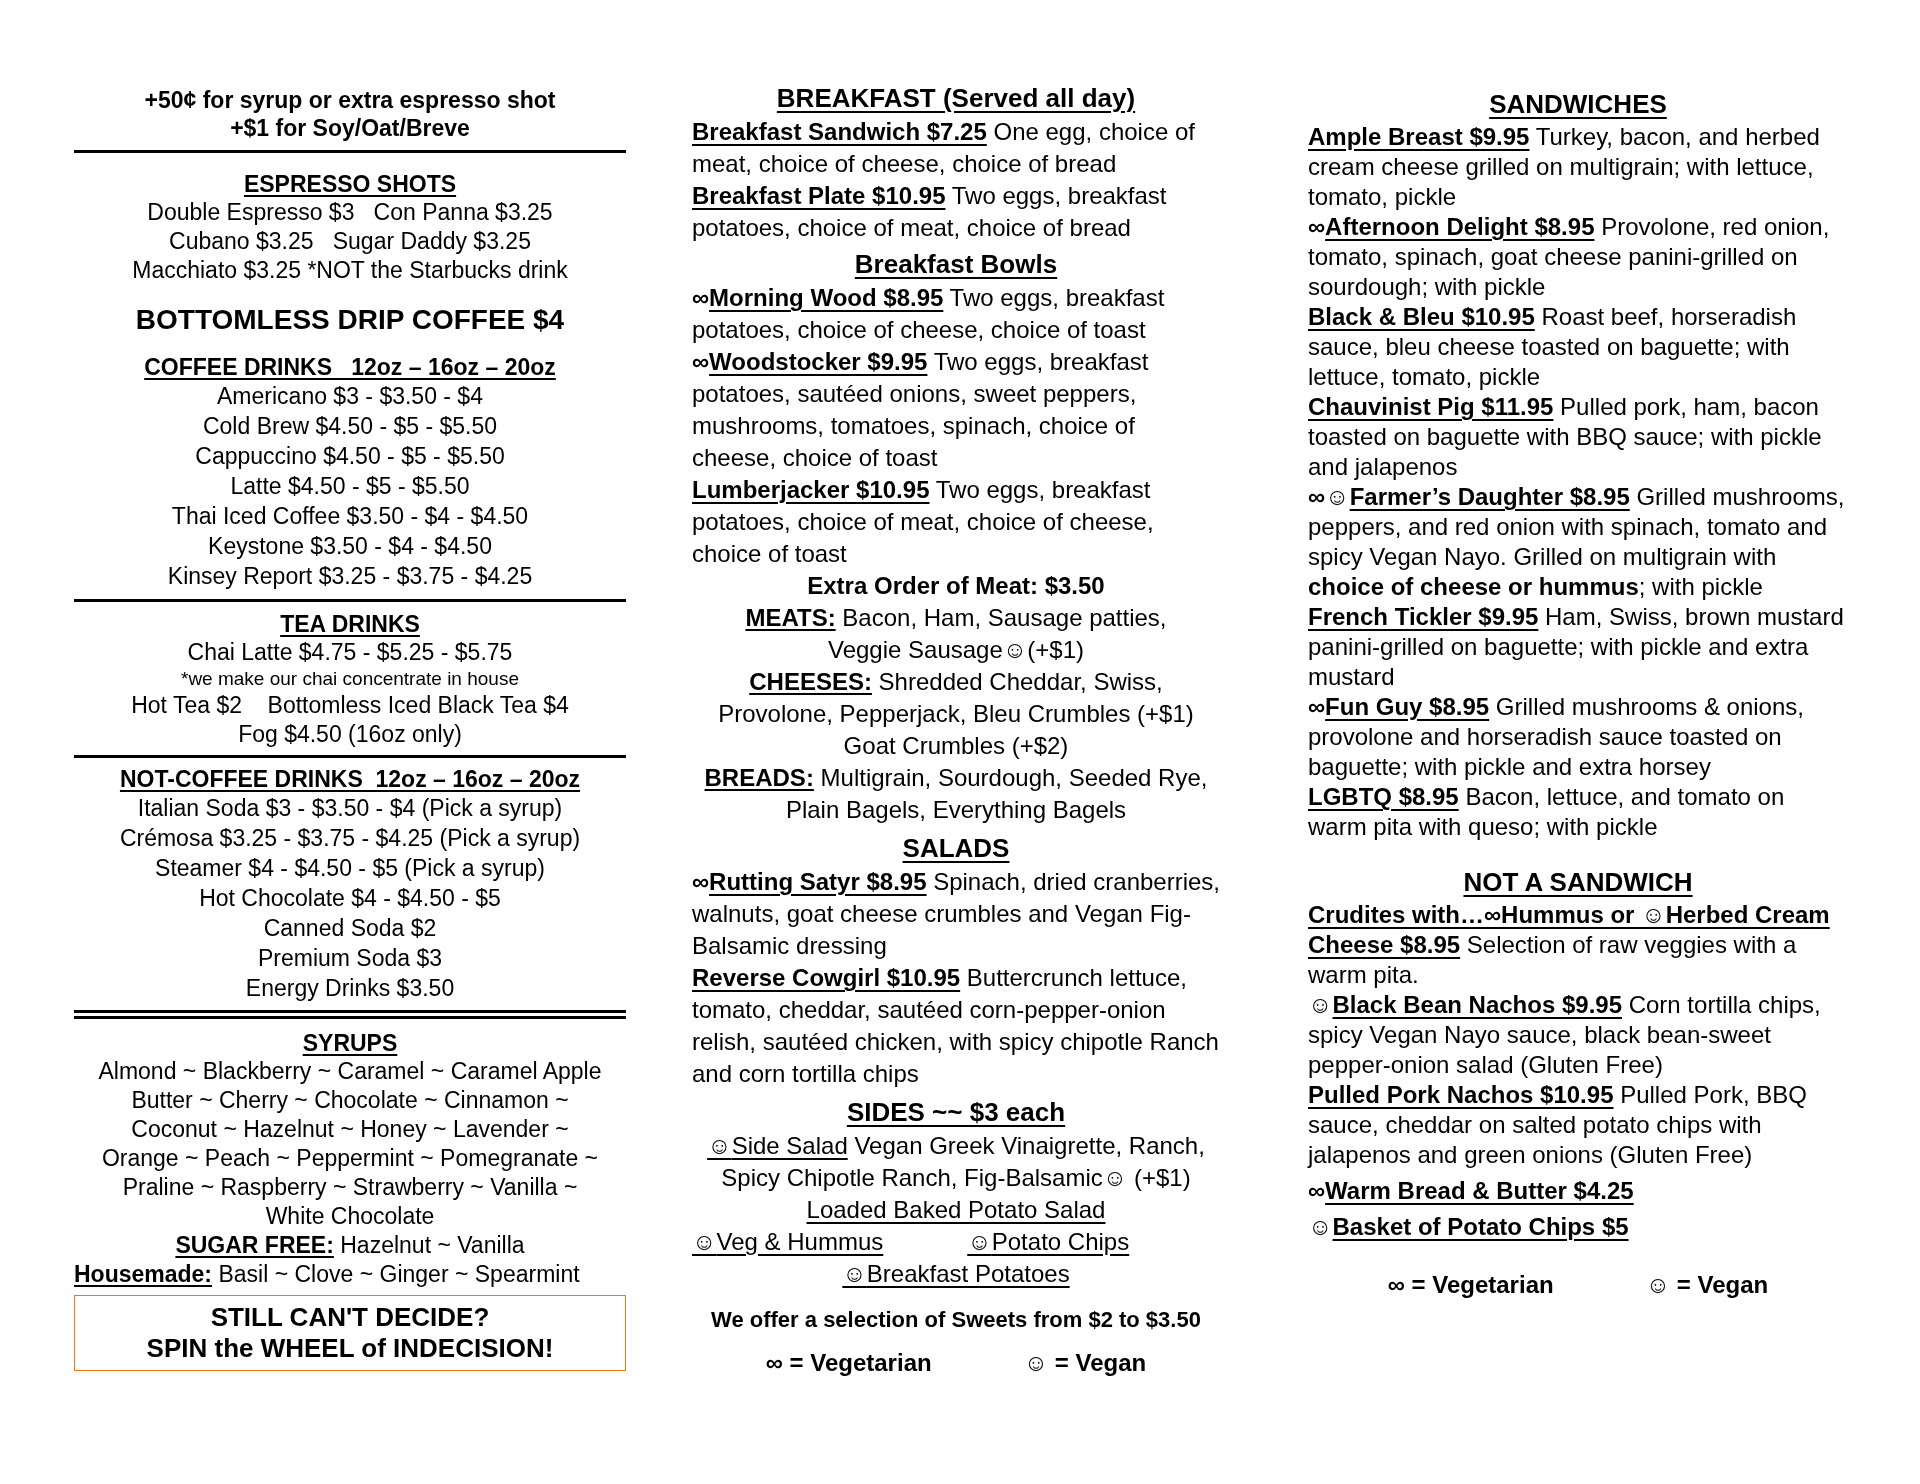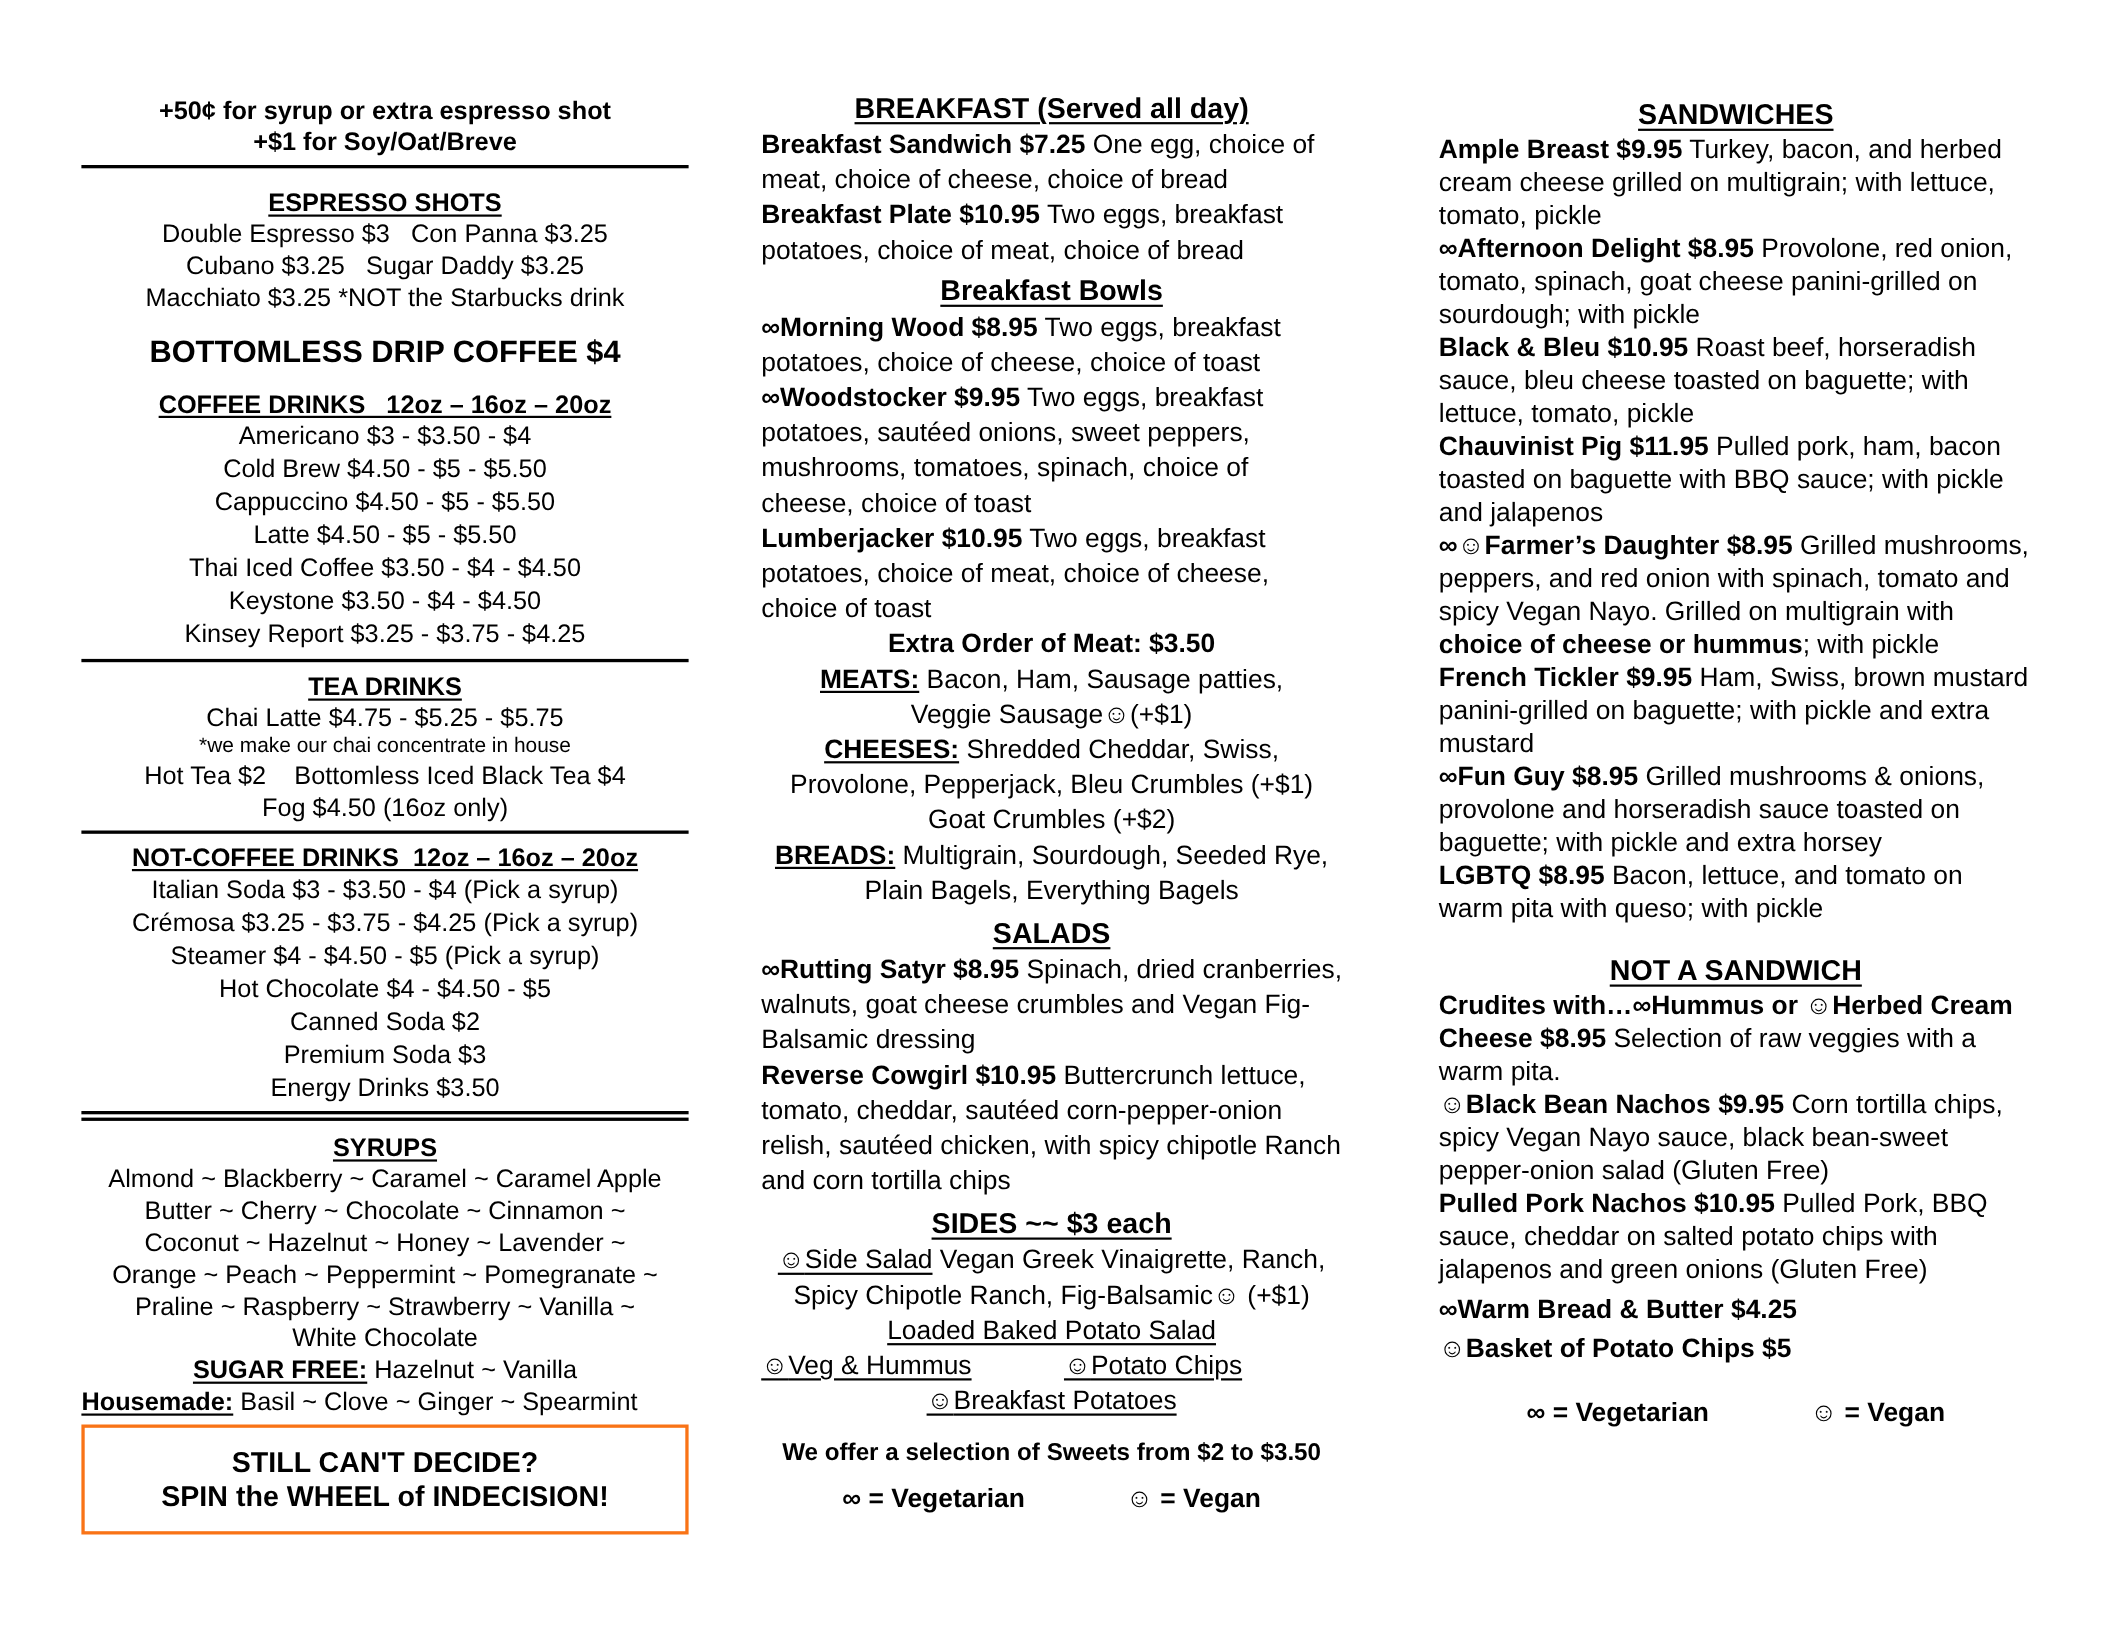--- a/index.html
+++ b/index.html
@@ -18,31 +18,31 @@
   .rule{border:0;border-top:3px solid #000;margin:8px 0 0;}
   .rule-dbl{border:0;border-top:9px double #000;margin:7px 0 0;}
   .l-head{font-weight:bold;font-size:23px;line-height:28px;margin-top:17px;
           text-decoration:underline;text-decoration-thickness:2px;text-underline-offset:3px;
           white-space:pre-wrap;}
   .l-line{font-size:23px;line-height:29px;white-space:pre-wrap;}
   .l-line30{font-size:23px;line-height:30px;white-space:pre-wrap;}
   .drip{font-size:28px;font-weight:bold;line-height:34px;margin-top:18px;}
   .l-note-sm{font-size:19px;line-height:24px;}
   .ulbl{font-weight:bold;text-decoration:underline;text-decoration-thickness:2px;text-underline-offset:3px;}
-  .decide-box{border:3px solid #f97316;margin-top:6px;padding:16px 4px;
+  .decide-box{border:1px solid #f97316;margin-top:6px;padding:6px 4px;
               font-weight:bold;font-size:26px;line-height:31px;}
 
   
   .m-head{font-size:26px;font-weight:bold;text-align:center;line-height:32px;
           text-decoration:underline;text-decoration-thickness:2px;text-underline-offset:4px;
           margin:4px 0 2px;white-space:pre-wrap;}
   .mi{font-size:24px;line-height:32px;text-align:left;}
   .r .mi{line-height:30px;}
   .sym{font-weight:bold;}
-  .nm{font-weight:bold;text-decoration-thickness:2px;text-underline-offset:4px;}
+  .nm{font-weight:bold;text-decoration:underline;text-decoration-thickness:2px;text-underline-offset:4px;}
   .u{text-decoration:underline;text-decoration-thickness:2px;text-underline-offset:4px;}
   .cline{font-size:24px;line-height:32px;text-align:center;}
   .cbold{font-weight:bold;}
   .sides-l4{display:flex;justify-content:flex-start;gap:84px;}
   .sweets{font-size:22px;font-weight:bold;text-align:center;margin-top:16px;line-height:28px;}
   .legend{display:flex;justify-content:center;gap:92px;font-weight:bold;font-size:24px;
           line-height:30px;margin-top:14px;}
   .mt6{margin-top:6px;} .mt24{margin-top:24px;} .mt28{margin-top:28px;}
   .desc-b{font-weight:bold;}
 </style>

